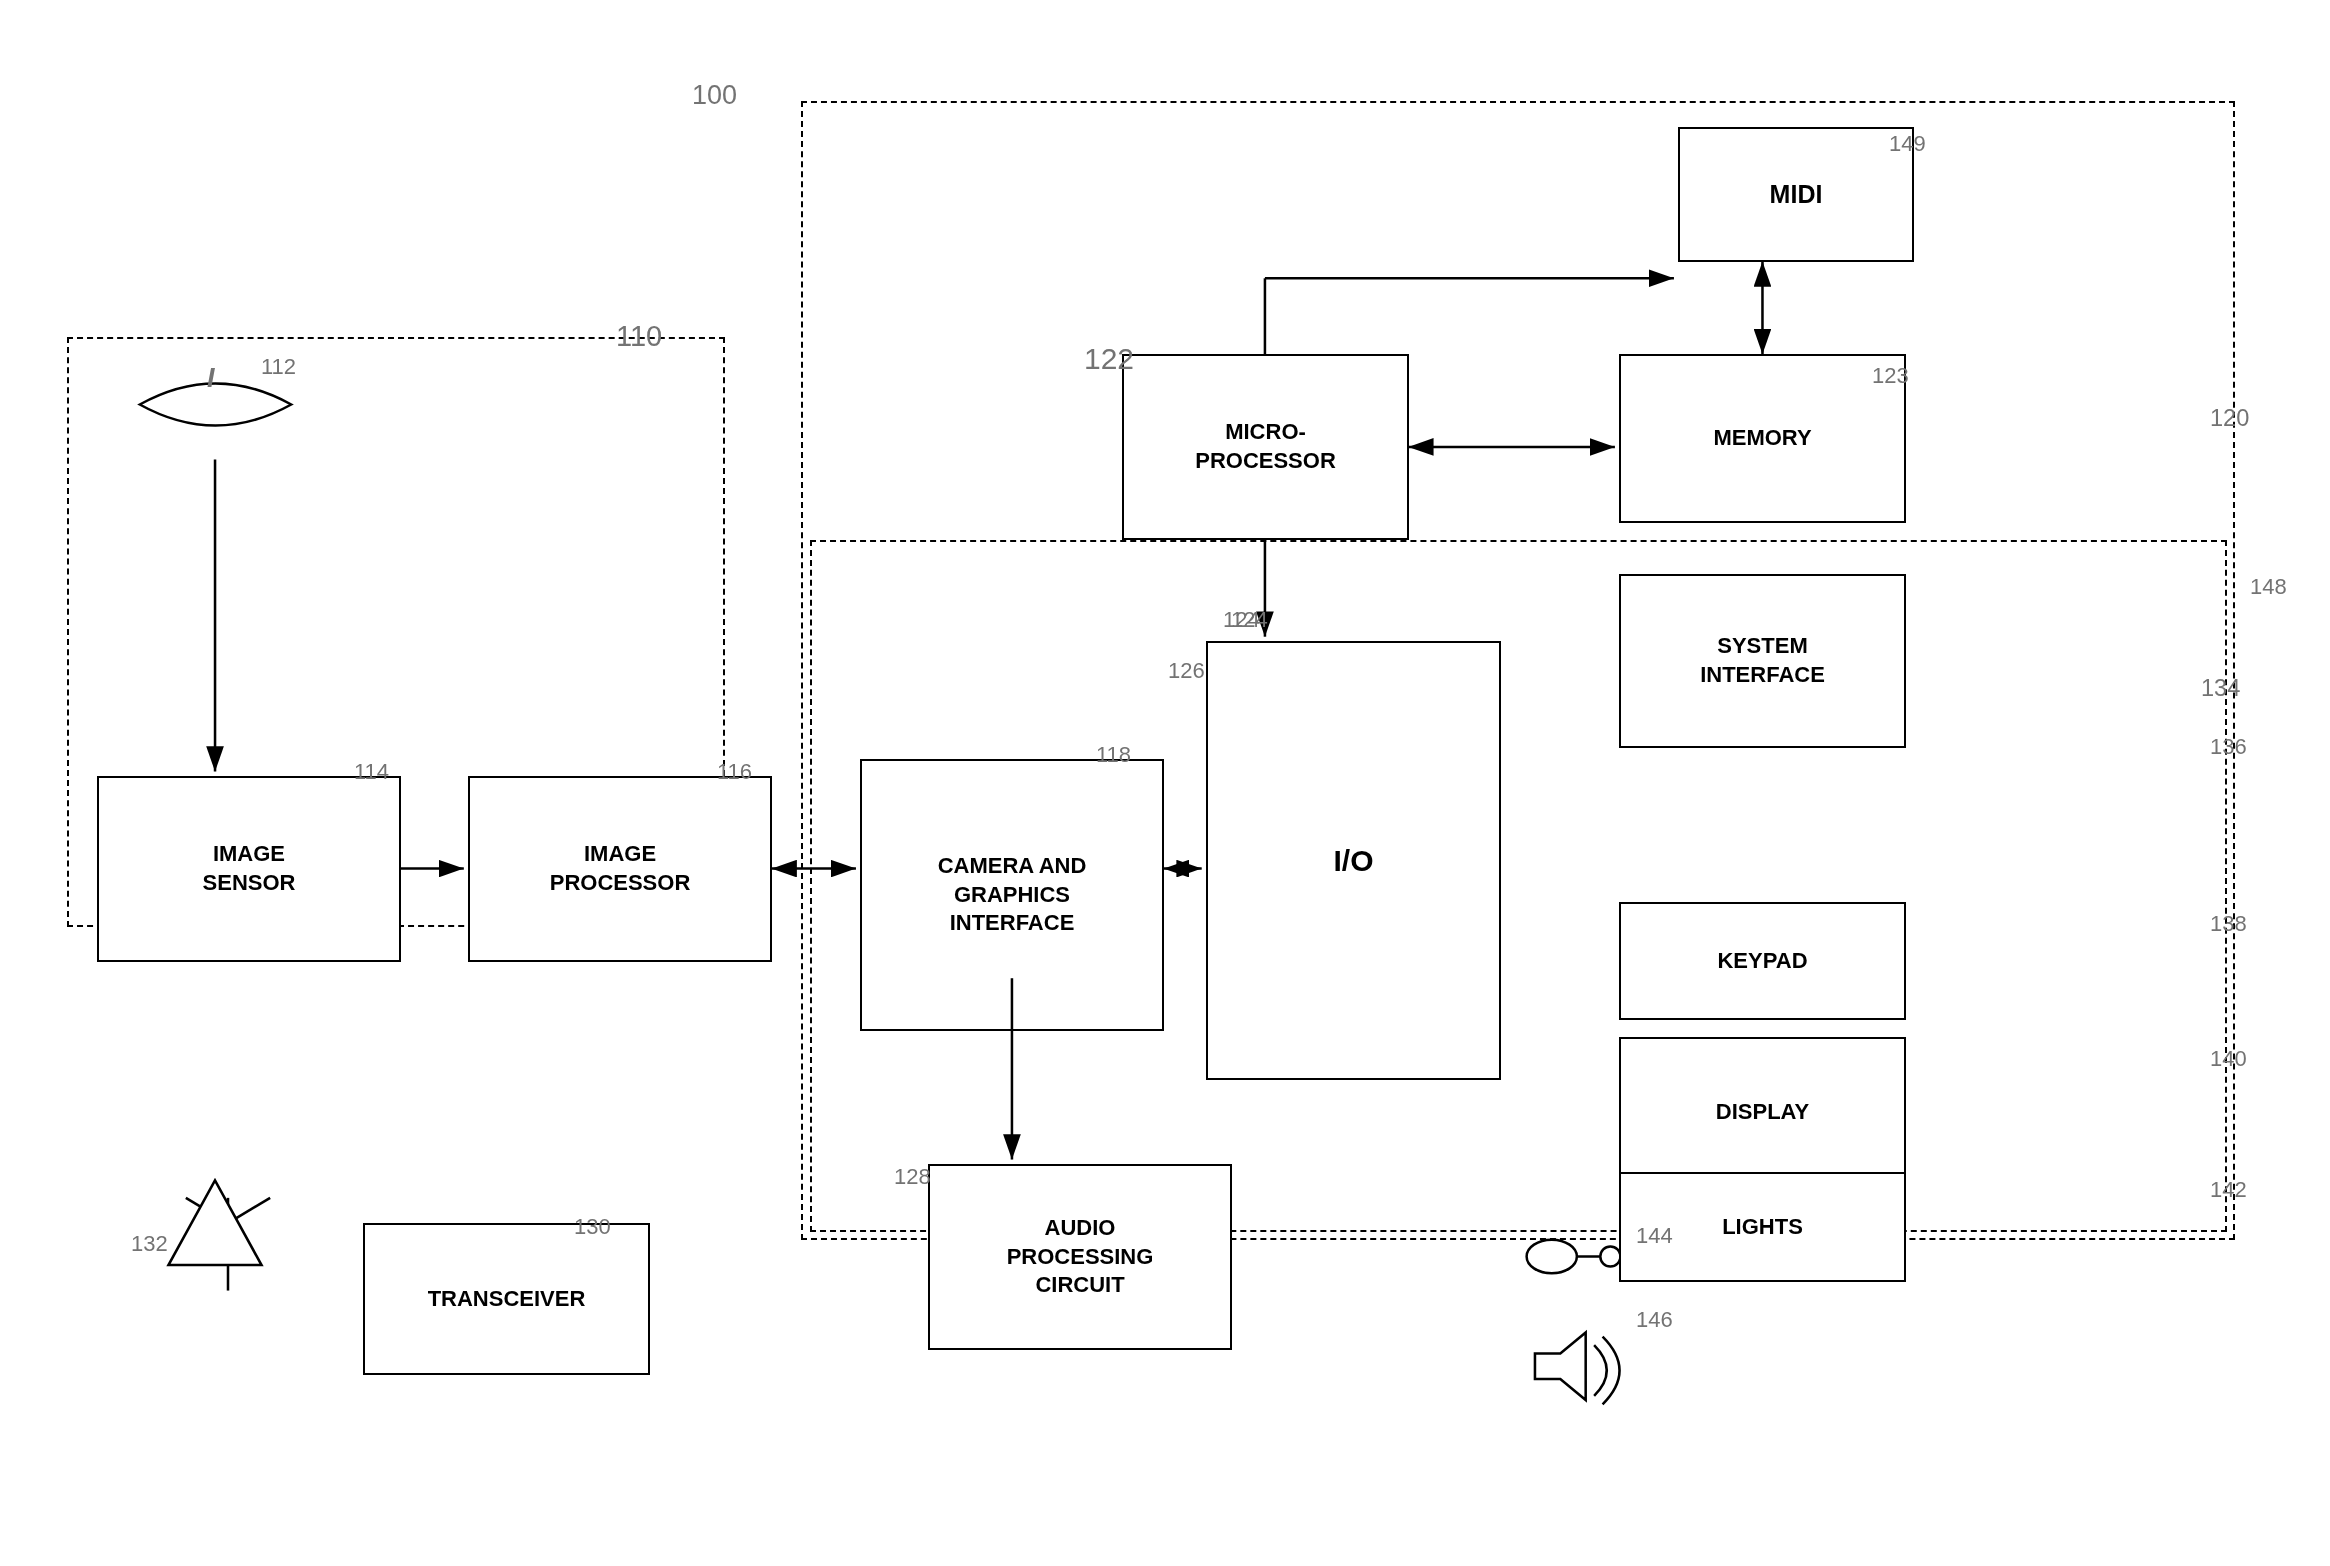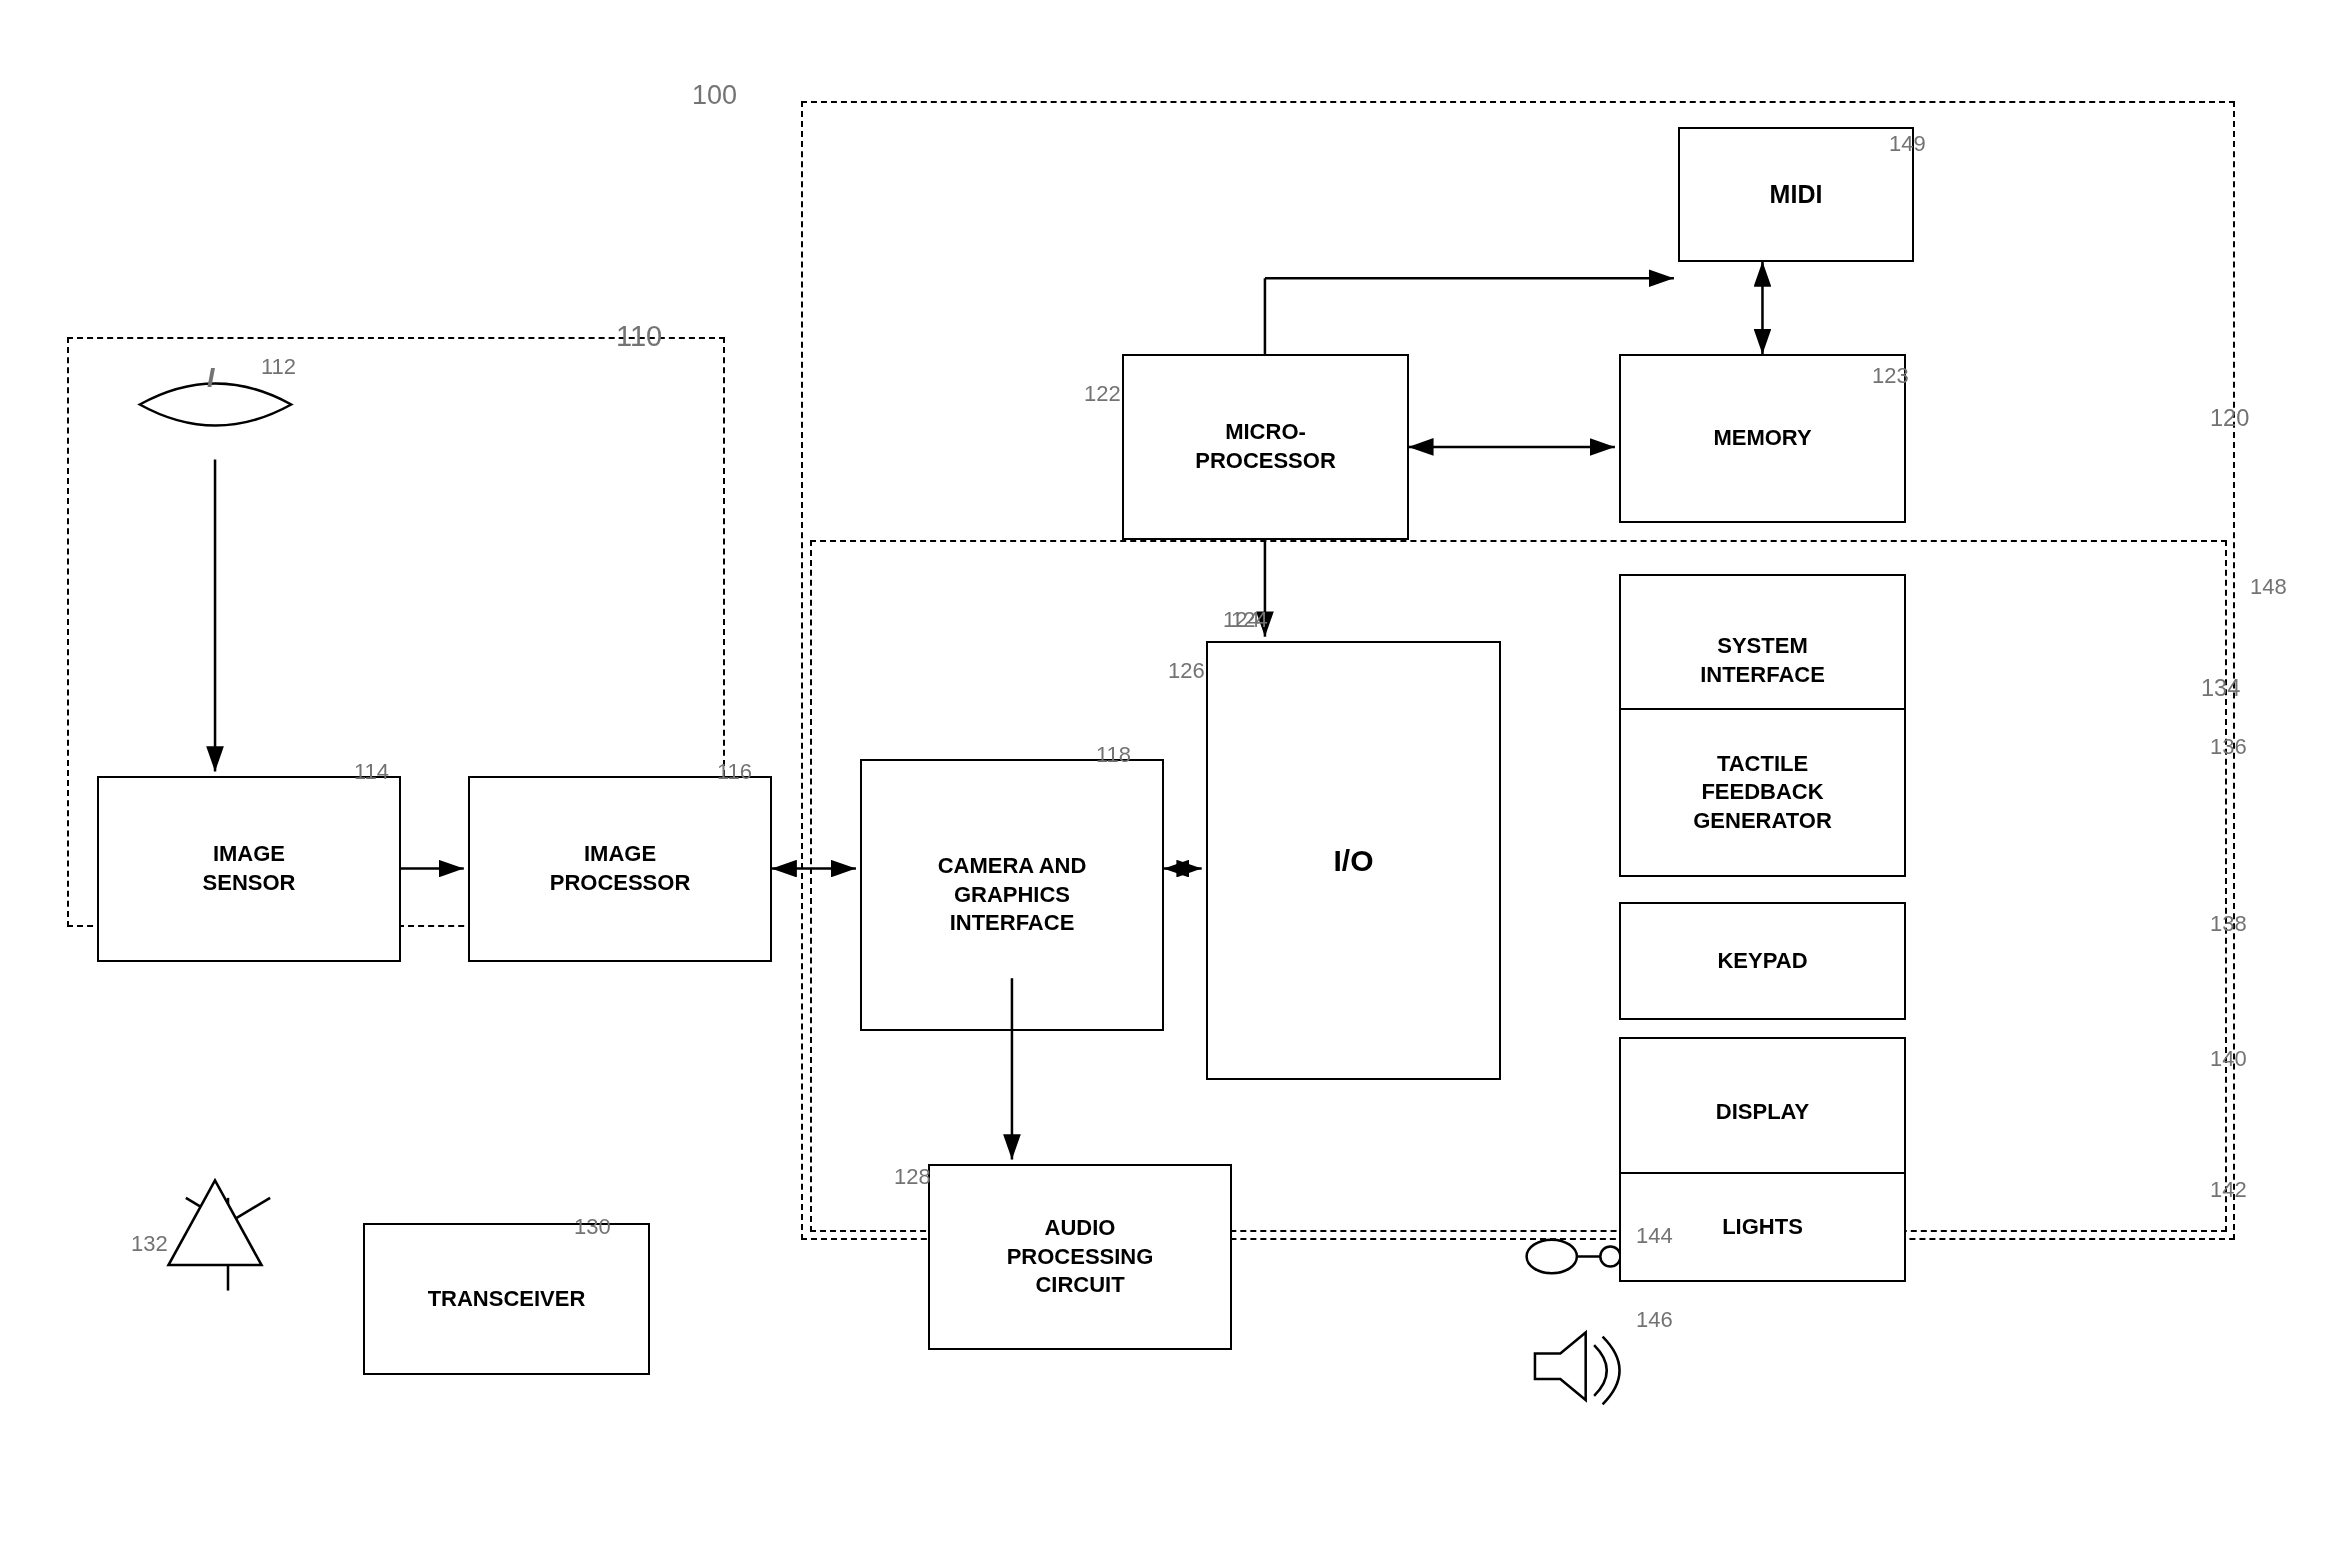--- a/index.html
+++ b/index.html
@@ -102,21 +102,21 @@
 GRAPHICS
 INTERFACE</span>
   </div>
   <span class="label" style="left:1096px; top:742px; font-size:22px;">118</span>
 
   
   <div class="block" style="left:1122px; top:354px; width:287px; height:186px; font-size:22px;">
     <span style="white-space:pre-line; text-align:center;">MICRO-
 PROCESSOR</span>
   </div>
-  <span class="label" style="left:1084px; top:381px; font-size:22px;">122</span>
+  <span class="label" style="left:1084px; top:342px; font-size:30px;">122</span>
 
   
   <div class="block" style="left:1619px; top:354px; width:287px; height:169px; font-size:22px;">
     <span style="white-space:pre-line; text-align:center;">MEMORY</span>
   </div>
   <span class="label" style="left:1872px; top:363px; font-size:22px;">123</span>
 
   
   <div class="block" style="left:1678px; top:127px; width:236px; height:135px; font-size:25px;">
     <span>MIDI</span>
@@ -130,25 +130,20 @@
   </div>
   <span class="label" style="left:2210px; top:574px; font-size:22px;margin-left:40px;">148</span>
 
   
   <div class="block" style="left:1206px; top:641px; width:295px; height:439px; font-size:30px;">
     <span>I/O</span>
   </div>
   <span class="label" style="left:1168px; top:658px; font-size:22px;">126</span>
 
   
-  <div class="block" style="left:1619px; top:708px; width:287px; height:169px; font-size:22px;">
-    <span style="white-space:pre-line; text-align:center;">TACTILE
-FEEDBACK
-GENERATOR</span>
-  </div>
   <span class="label" style="left:2210px; top:734px; font-size:22px;">136</span>
 
   
   <div class="block" style="left:1619px; top:902px; width:287px; height:118px; font-size:22px;">
     <span>KEYPAD</span>
   </div>
   <span class="label" style="left:2210px; top:911px; font-size:22px;">138</span>
 
   
   <div class="block" style="left:1619px; top:1037px; width:287px; height:150px; font-size:22px;">

